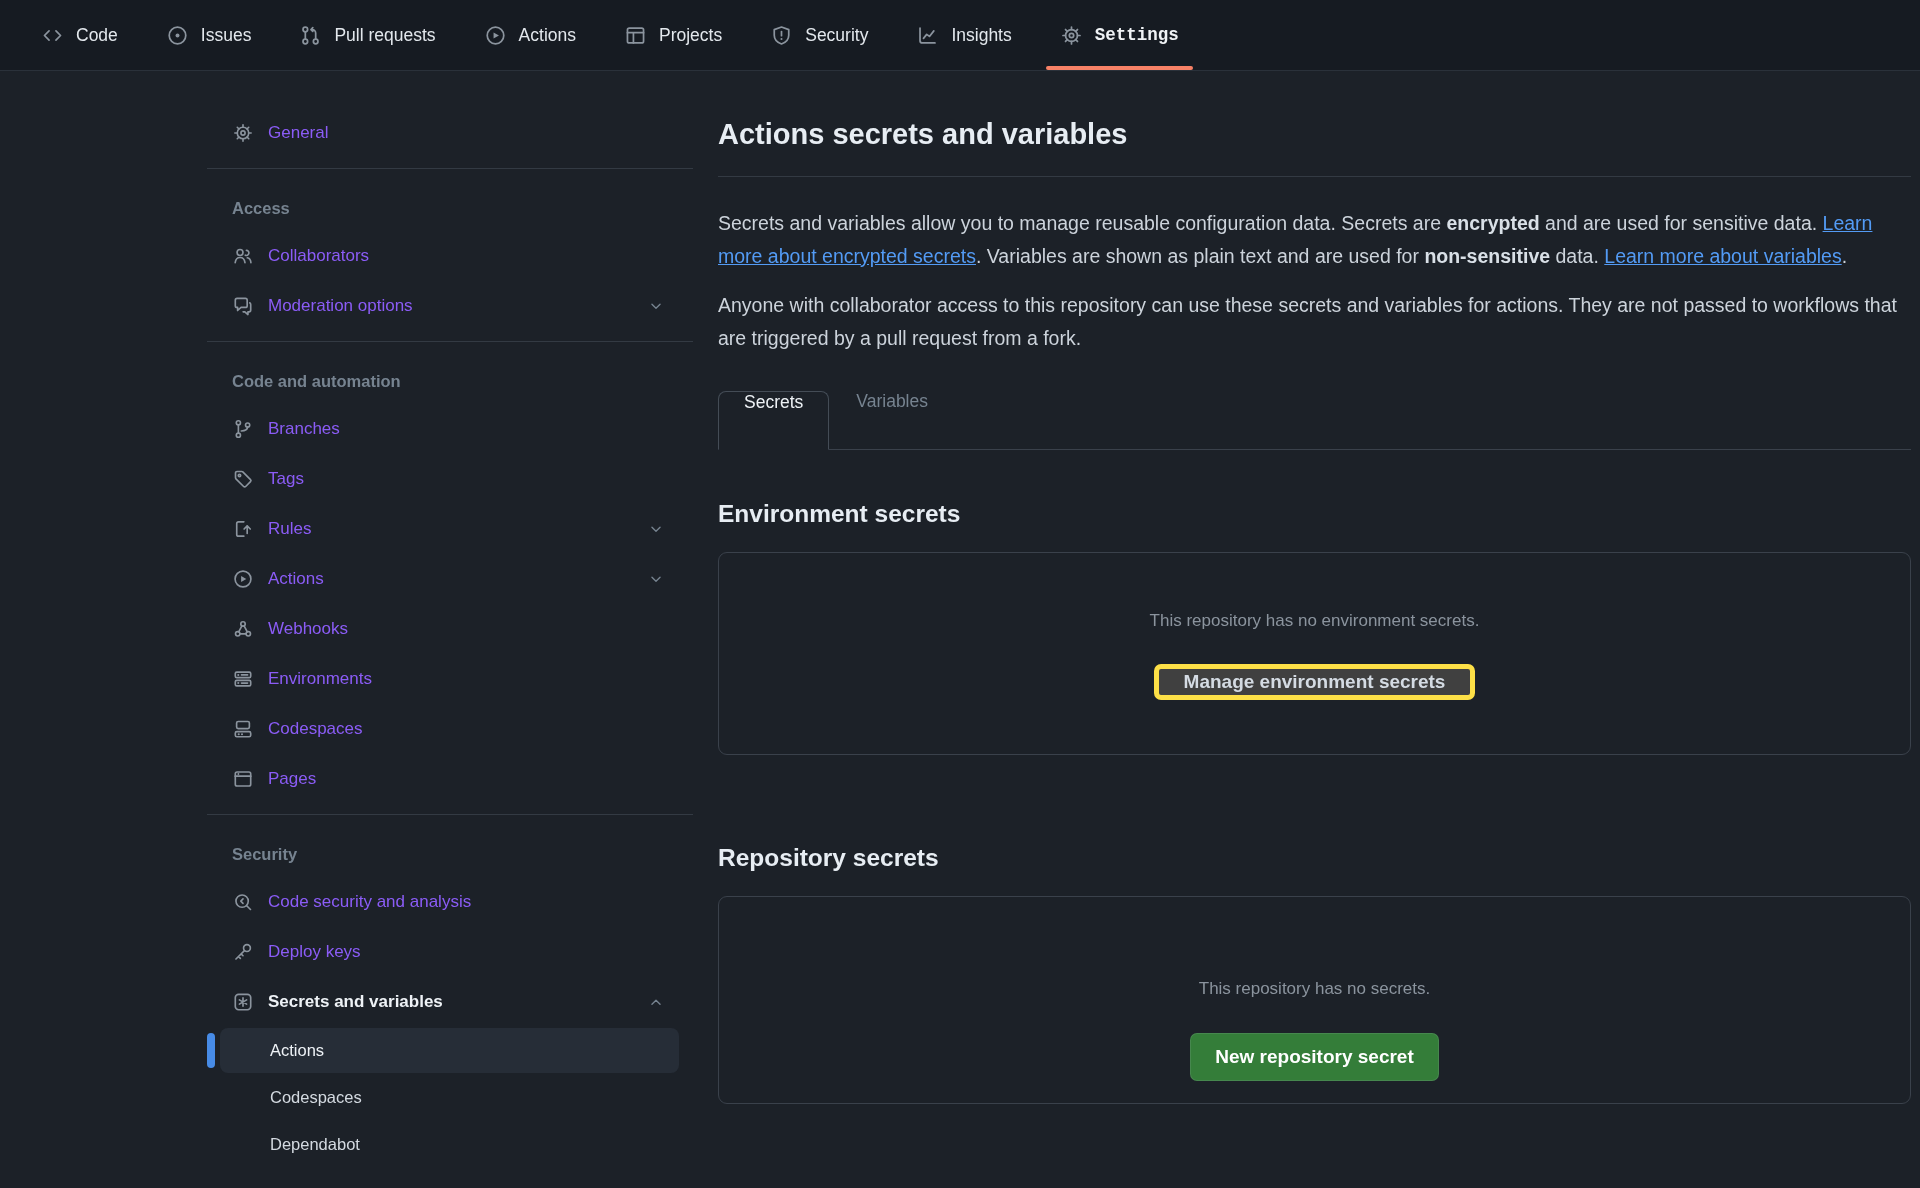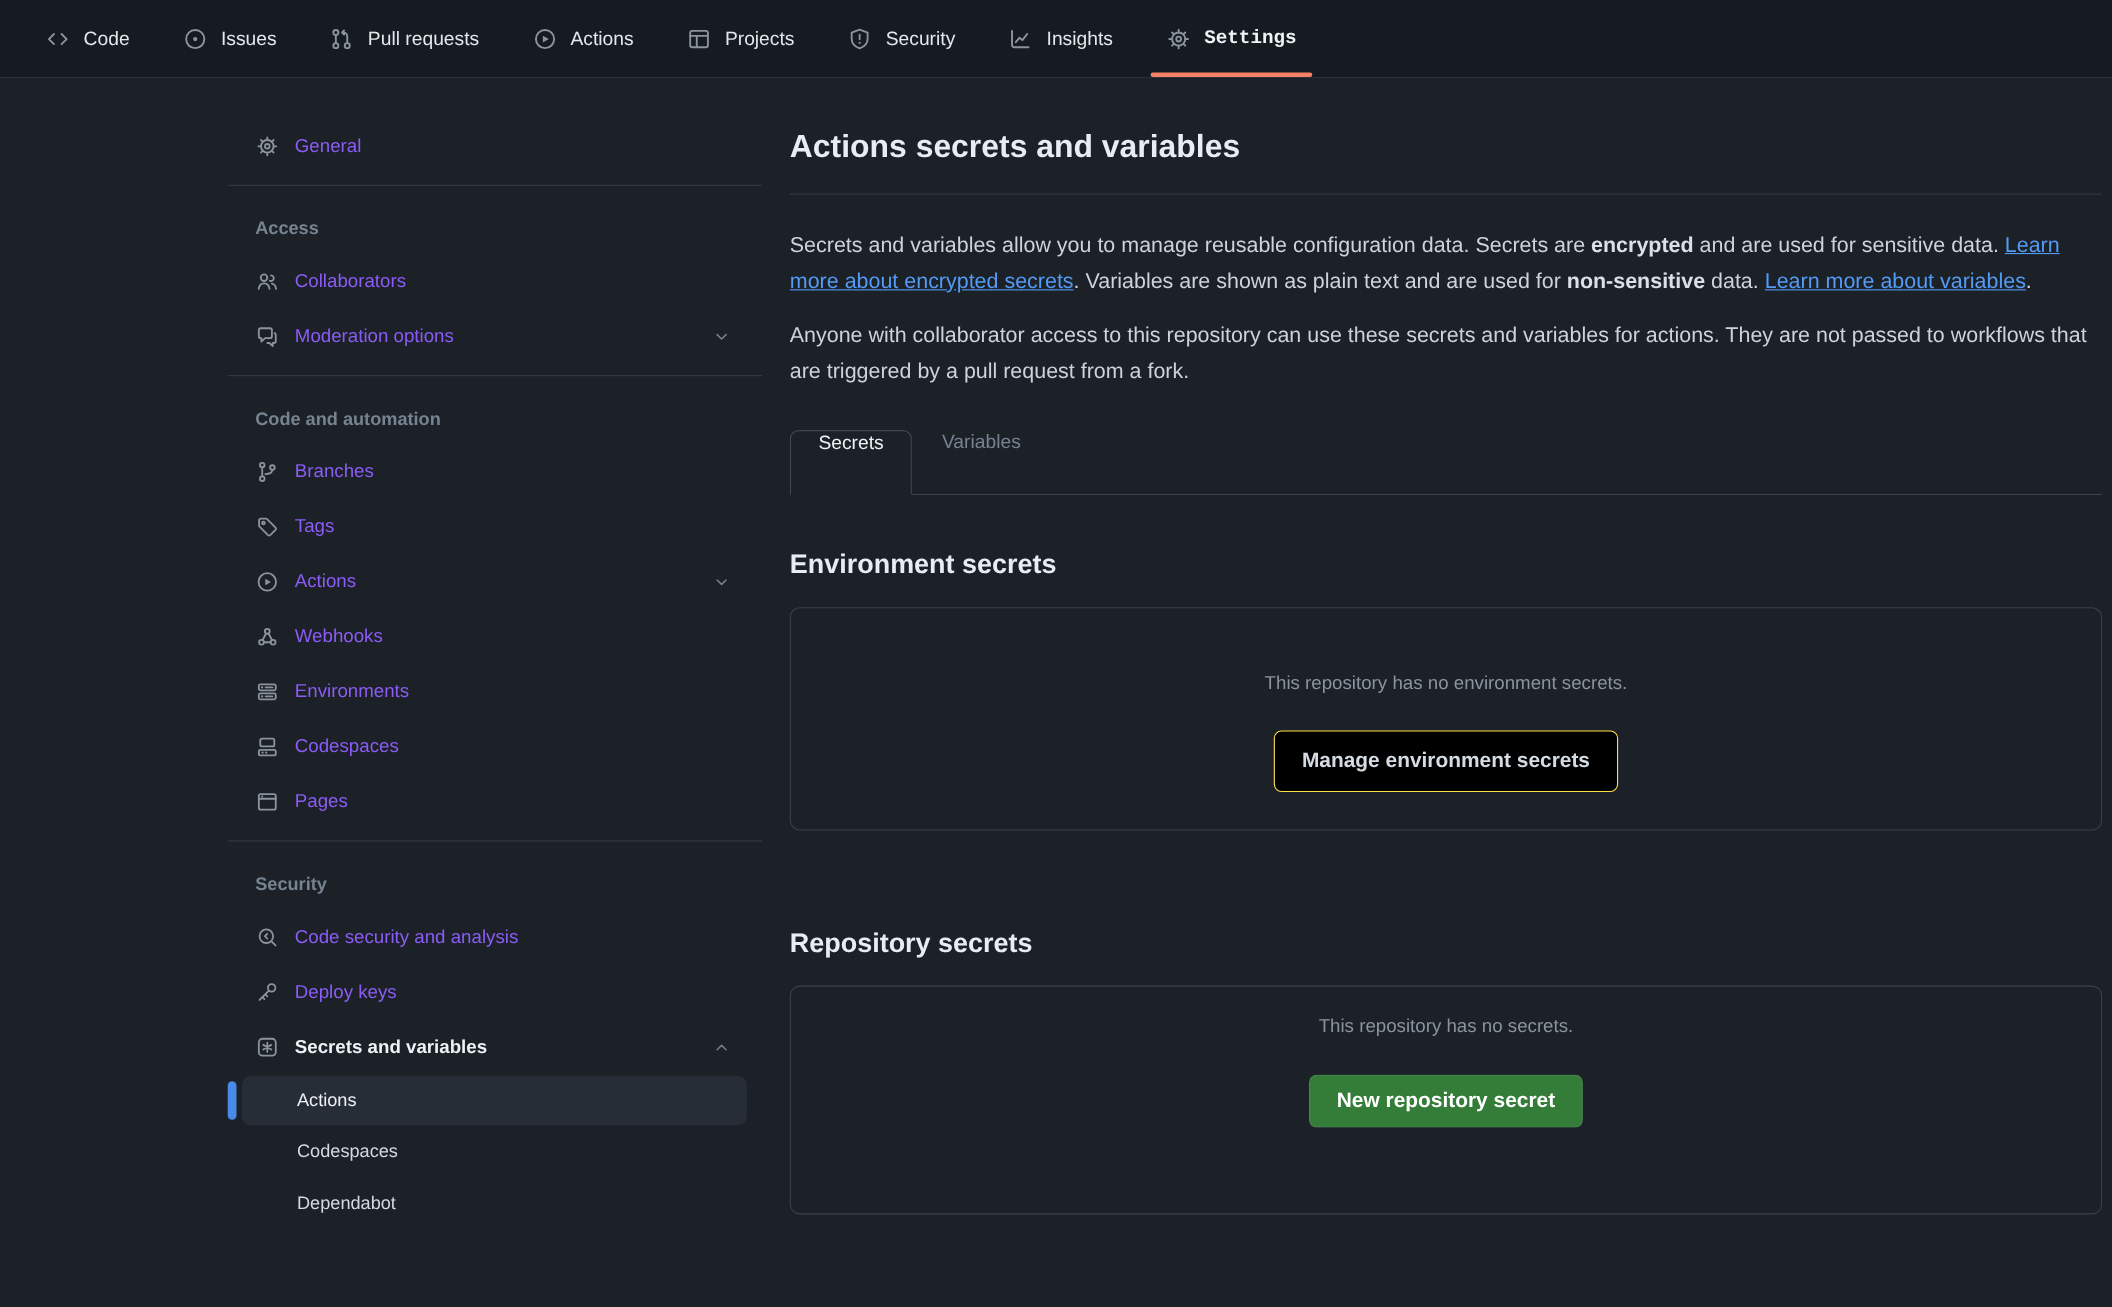--- a/index.html
+++ b/index.html
@@ -91,31 +91,31 @@
     font-size:24.5px; line-height:31px; font-weight:700; color:#e7edf3;
   }
   .h-env { margin-top:48px; }
   .h-repo { margin-top:87px; }
 
   .empty-box {
     margin-top:23px; height:203px; border:1px solid #3a414b; border-radius:9px;
     display:flex; flex-direction:column; align-items:center;
     padding-top:56px; background:#1c2128;
   }
-  .box-repo { height:208px; padding-top:24px; }
+  .box-repo { height:208px; padding-top:80px; }
   .empty-msg { font-size:17px; line-height:24px; color:#8b949e; }
 
   .btn {
     display:flex; align-items:center; justify-content:center;
     border-radius:7px; font-size:19px; font-weight:600; cursor:pointer;
     font-family:"Liberation Sans","DejaVu Sans",sans-serif;
   }
   .btn-secondary {
-    margin-top:31px; height:56px; padding:0 25px;
-    background:#000000; border:1px solid #fde047; color:#d4dbe3;
+    margin-top:31px; height:36px; padding:0 25px;
+    background:#404040; border:5px solid #fde047; color:#d4dbe3;
   }
   .btn-green {
     margin-top:32px; height:48px; padding:0 24px;
     background:#347d39; border:1px solid rgba(205,217,229,0.12); color:#ffffff;
   }
 </style>
 </head>
 <body>
 
 <div class="header">
@@ -229,20 +229,31 @@
         <path d="M14.2 8.3c-.2 2.4-2.6 3.4-5.8 3.5"></path>
       </svg>
     <span>Branches</span>
   </div>
   <div class="sb-row">
     <svg class="ic sicon" width="22" height="22" viewBox="0 0 20 20">
         <path d="M3.2 4.5c0-.7.6-1.3 1.3-1.3h4.4c.35 0 .68.14.92.38l7 7c.5.5.5 1.32 0 1.84l-4.4 4.4a1.3 1.3 0 0 1-1.84 0l-7-7a1.3 1.3 0 0 1-.38-.92Z"></path>
         <circle cx="6.8" cy="6.8" r="1.1"></circle>
       </svg>
     <span>Tags</span>
+  </div>
+  <div class="sb-row">
+    <svg class="ic sicon" width="22" height="22" viewBox="0 0 20 20">
+        <path d="M10.8 3.5H5.9c-.9 0-1.6.7-1.6 1.6v9.8c0 .9.7 1.6 1.6 1.6h4.9"></path>
+        <path d="M13.8 14V7.6"></path>
+        <path d="M11 10 13.8 7.2 16.6 10"></path>
+      </svg>
+    <span>Rules</span>
+    <svg class="ic sb-chev" width="18" height="18" viewBox="0 0 20 20" stroke-width="1.8">
+        <path d="M5.5 8 10 12.5 14.5 8"></path>
+      </svg>
   </div>
   <div class="sb-row">
     <svg class="ic sicon" width="22" height="22" viewBox="0 0 20 20">
         <circle cx="10" cy="10" r="7.2"></circle>
         <path d="M8.3 7.3 13 10l-4.7 2.7z" fill="currentColor" stroke="none"></path>
       </svg>
     <span>Actions</span>
     <svg class="ic sb-chev" width="18" height="18" viewBox="0 0 20 20" stroke-width="1.8">
         <path d="M5.5 8 10 12.5 14.5 8"></path>
       </svg>

